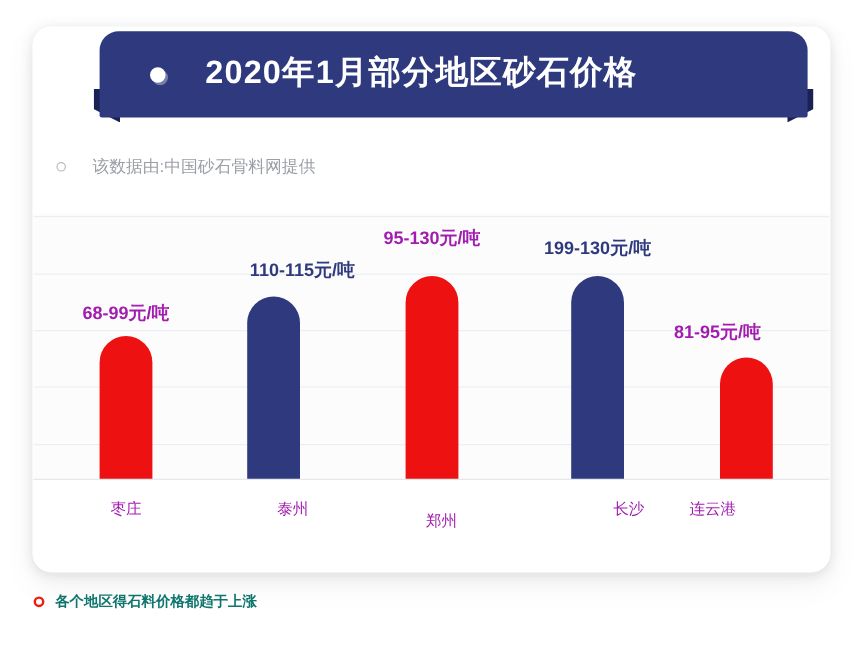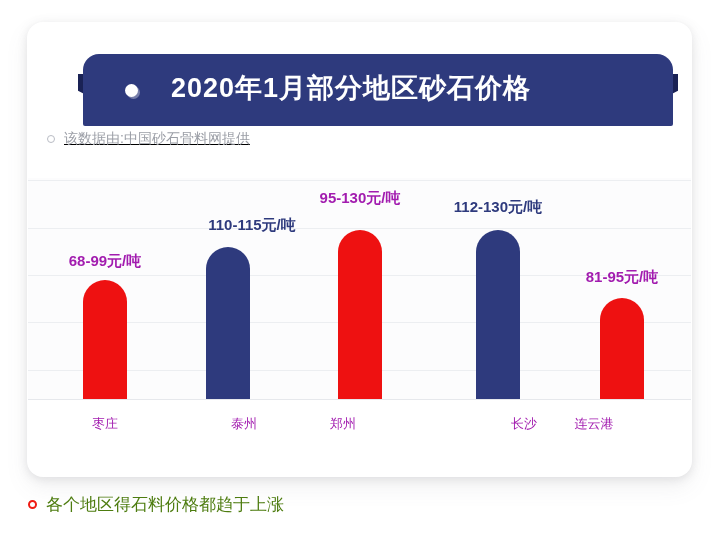--- a/index.html
+++ b/index.html
@@ -46,21 +46,20 @@
   .fold.left  { left: 0px;  clip-path: polygon(0 0, 100% 0, 100% 100%, 0 60%); }
   .fold.right { right: 0px; clip-path: polygon(0 0, 100% 0, 100% 60%, 0 100%); }
   #banner {
     position: absolute;
     left: 5px;
     top: 0px;
     width: 590px;
     height: 72px;
     background: #2e3a7d;
     border-radius: 16px 16px 2px 2px;
-    margin-top: 28px;
   }
   #banner-bullet {
     position: absolute;
     left: 42px;
     top: 30px;
     width: 13px;
     height: 13px;
     border-radius: 50%;
     background: #ffffff;
     box-shadow: 2px 2px 0 rgba(255,255,255,0.35);
@@ -76,22 +75,21 @@
     white-space: nowrap;
   }
 
   
   #subtitle-row {
     position: absolute;
     left: 47px;
     top: 130px;
     display: flex;
     align-items: center;
-    gap: 9px;
-    text-decoration: underline;
+    gap: 22px;
   }
   #subtitle-bullet {
     width: 8px;
     height: 8px;
     border-radius: 50%;
     border: 1.5px solid #b9bcc4;
     box-sizing: border-box;
   }
   #subtitle-text {
     color: #9b9ea6;
@@ -164,23 +162,23 @@
     gap: 9px;
   }
   #footer-bullet {
     width: 9px;
     height: 9px;
     border-radius: 50%;
     border: 2px solid #ef1b13;
     box-sizing: border-box;
   }
   #footer-text {
-    color: #4d7c0f;
-    font-size: 17px;
-    font-weight: normal;
+    color: #0f766e;
+    font-size: 12px;
+    font-weight: bold;
     white-space: nowrap;
   }
 </style>
 </head>
 <body>
 
 <div id="card"></div>
 
 <div id="banner-wrap">
   <div class="fold left"></div>
@@ -212,19 +210,19 @@
 </div>
 
 <div class="bar red" style="left: 83px; top: 280px; height: 119px;"></div>
 <div class="value-label red" style="left: 105px; top: 252px;">68-99元/吨</div>
 <div class="cat-label" style="left: 105px;">枣庄</div>
 <div class="bar navy" style="left: 206px; top: 247px; height: 152px;"></div>
 <div class="value-label navy" style="left: 228px; top: 216px; margin-left: 24px;">110-115元/吨</div>
 <div class="cat-label" style="left: 244px;">泰州</div>
 <div class="bar red" style="left: 338px; top: 230px; height: 169px;"></div>
 <div class="value-label red" style="left: 360px; top: 189px;">95-130元/吨</div>
-<div class="cat-label" style="left: 343px;">郑州</div>
+<div class="cat-label" style="left: 368px; margin-top: 10px;">郑州</div>
 <div class="bar navy" style="left: 476px; top: 230px; height: 169px;"></div>
-<div class="value-label navy" style="left: 498px; top: 198px;">112-130元/吨</div>
+<div class="value-label navy" style="left: 498px; top: 198px;">199-130元/吨</div>
 <div class="cat-label" style="left: 524px;">长沙</div>
 <div class="bar red" style="left: 600px; top: 298px; height: 101px;"></div>
-<div class="value-label red" style="left: 622px; top: 268px; text-align: right;">81-95元/吨</div>
+<div class="value-label red" style="left: 598px; top: 268px; text-align: right;">81-95元/吨</div>
 <div class="cat-label" style="left: 594px; font-family: Liberation Mono, monospace;">连云港</div>
 
 </body></html>

